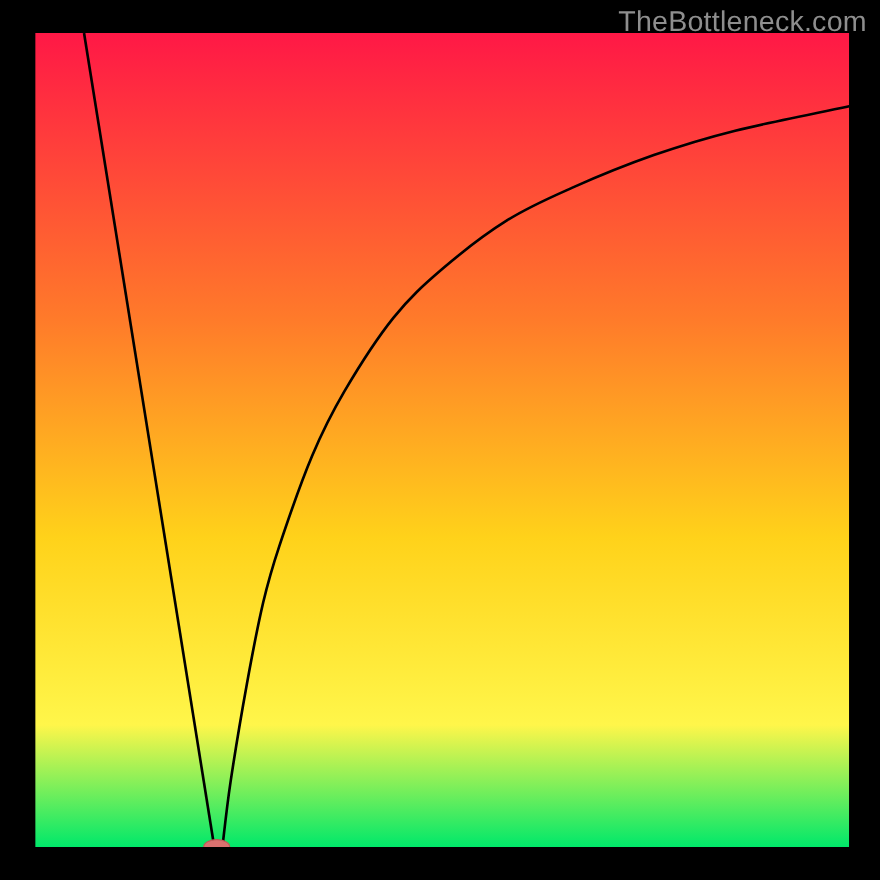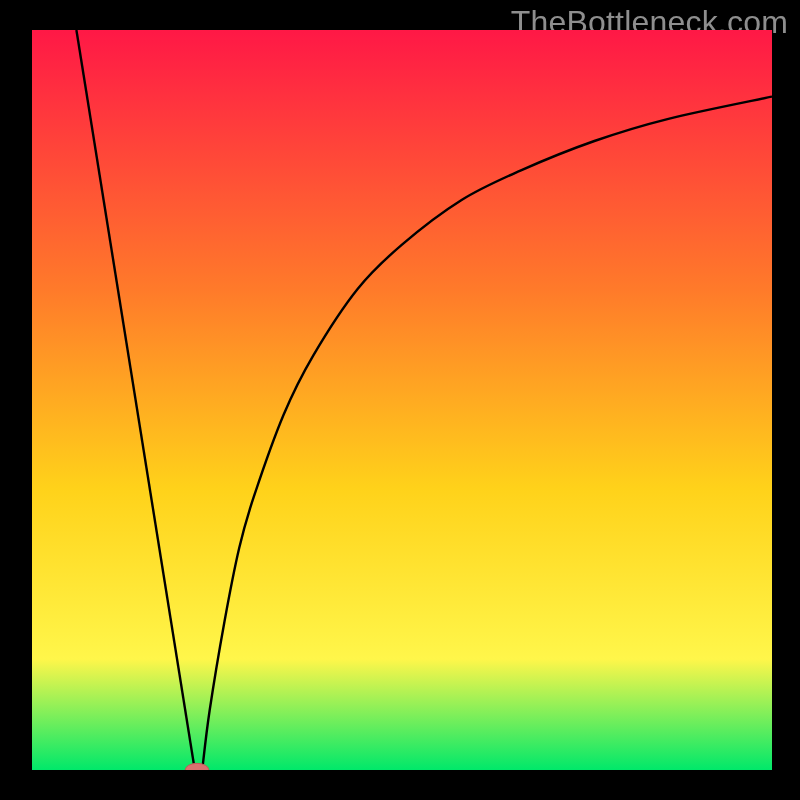--- a/index.html
+++ b/index.html
@@ -14,21 +14,21 @@
     position: relative;
     width: 800px;
     height: 800px;
     background: #000;
   }
   .watermark {
     position: absolute;
     top: 4px;
     right: 12px;
     font-family: Arial, Helvetica, sans-serif;
-    font-size: 32px;
+    font-size: 26px;
     color: #8e8e8e;
     letter-spacing: 0.2px;
     user-select: none;
   }
   .plot-area {
     position: absolute;
     left: 32px;
     top: 30px;
     width: 740px;
     height: 740px;

